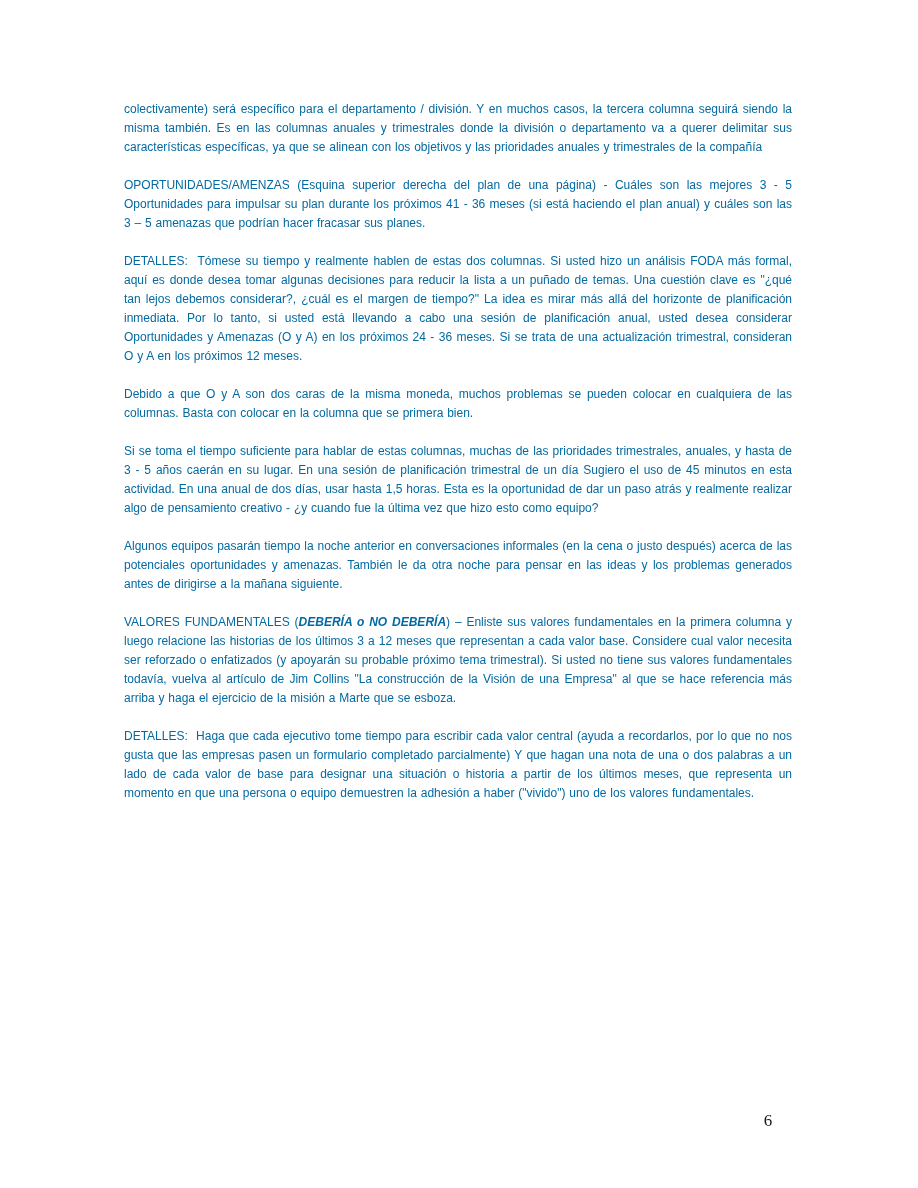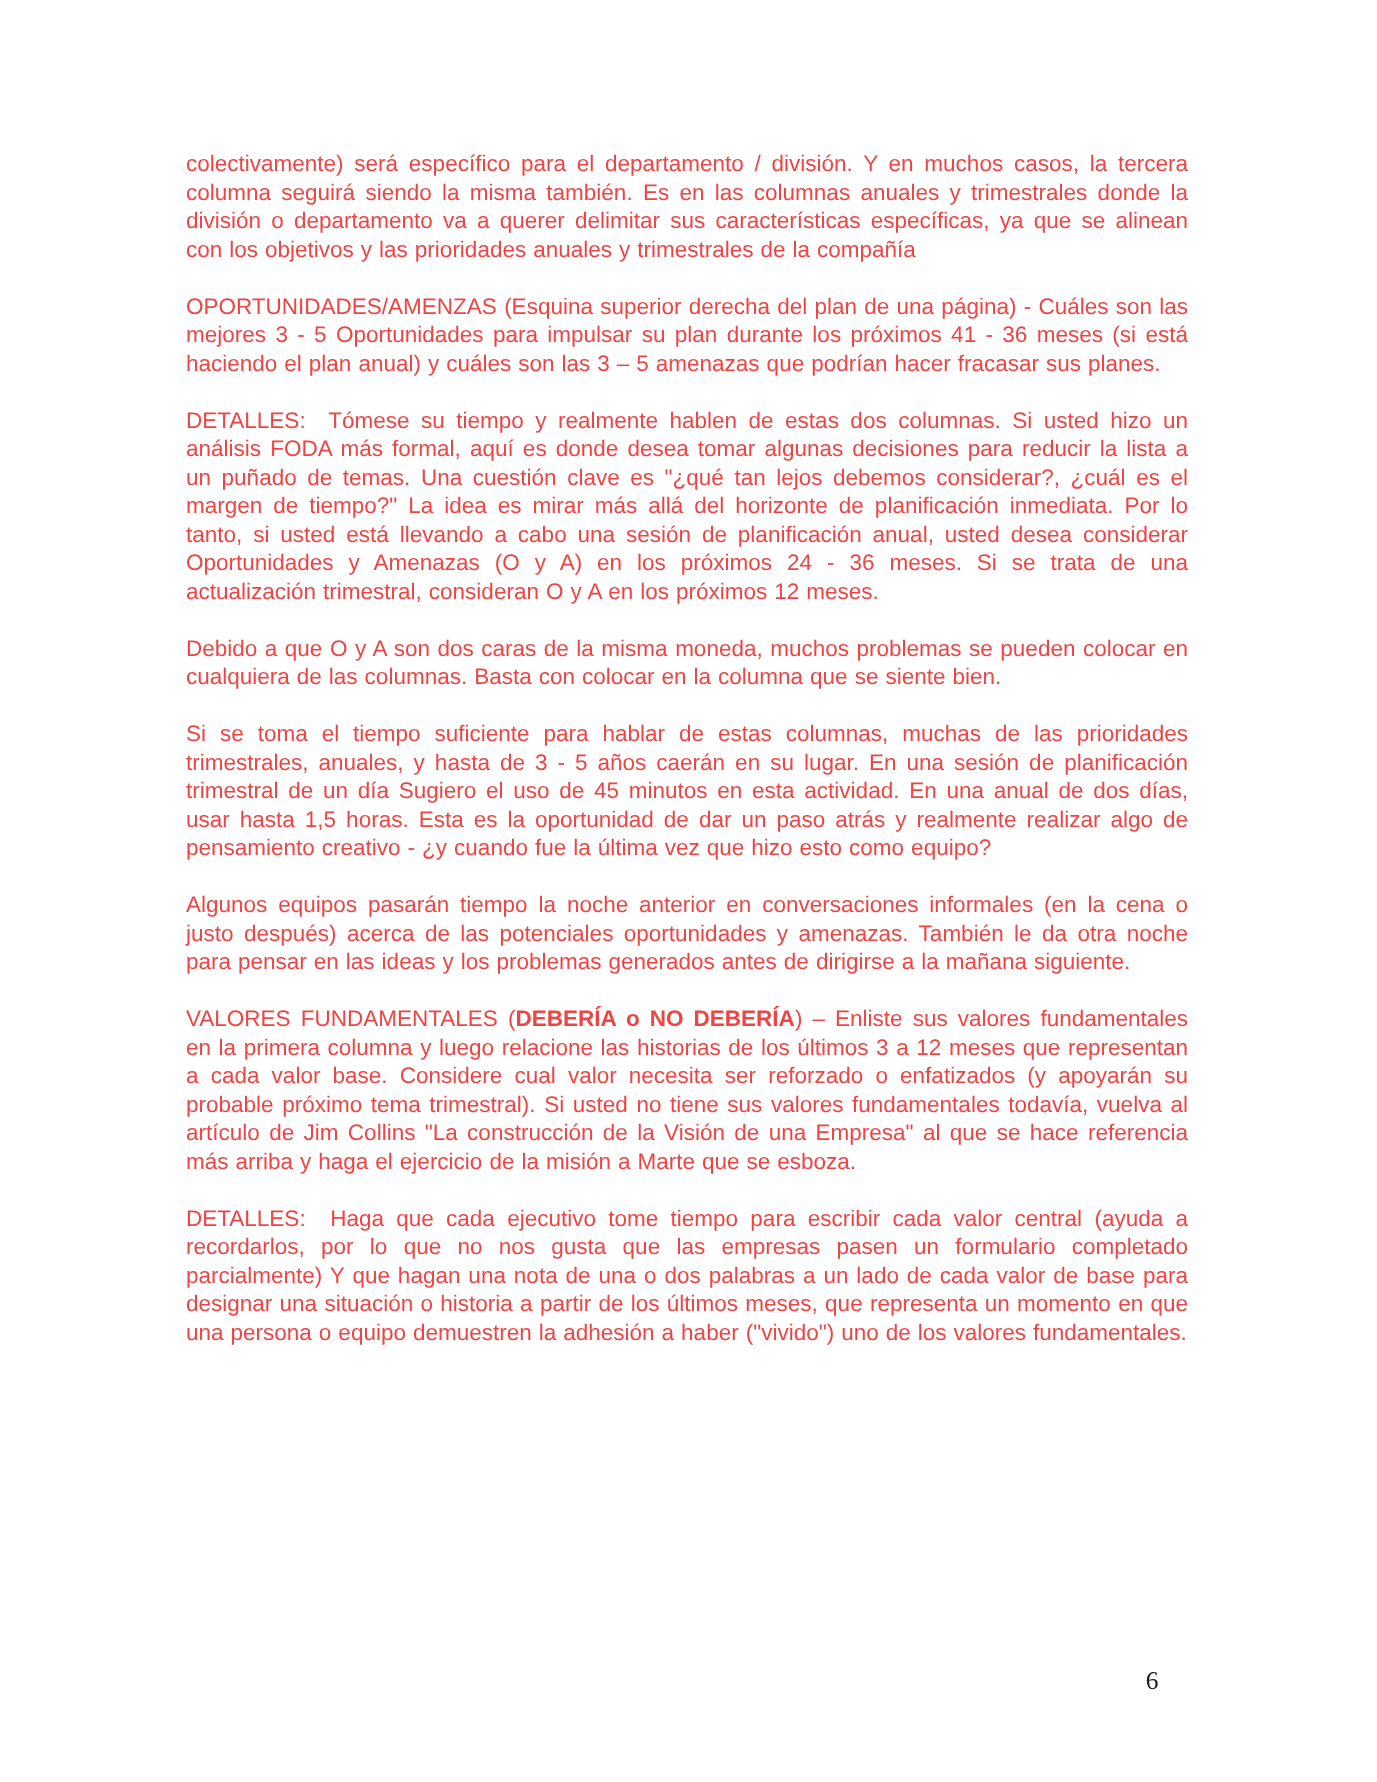--- a/index.html
+++ b/index.html
@@ -12,32 +12,33 @@
     width: 918px;
     height: 1188px;
     background: #ffffff;
     overflow: hidden;
   }
   .doc-body {
     position: absolute;
     left: 124px;
     top: 100px;
     width: 668px;
-    color: #ef4444;
+    color: #0369a1;
     font-family: "Liberation Sans", sans-serif;
-    font-size: 15px;
+    font-size: 12px;
     line-height: 19px;
   }
   .doc-body p.para {
     margin: 0 0 19px 0;
     text-align: justify;
     word-spacing: 0.5px;
   }
   .doc-body .bold {
     font-weight: bold;
+    font-style: italic;
   }
   .page-number {
     position: absolute;
     left: 756px;
     top: 1110px;
     width: 24px;
     text-align: center;
     color: #1a1a1a;
     font-family: "Liberation Serif", serif;
     font-size: 17px;
@@ -45,20 +46,20 @@
   }
 </style>
 </head>
 <body>
 
 <div class="page">
   <main class="doc-body" id="doc-body">
       <p class="para"><span>colectivamente) será específico para el departamento / división. Y en muchos casos, la tercera columna seguirá siendo la misma también. Es en las columnas anuales y trimestrales donde la división o departamento va a querer delimitar sus características específicas, ya que se alinean con los objetivos y las prioridades anuales y trimestrales de la compañía</span></p>
       <p class="para"><span>OPORTUNIDADES/AMENZAS (Esquina superior derecha del plan de una página) - Cuáles son las mejores 3 - 5 Oportunidades para impulsar su plan durante los próximos 41 - 36 meses (si está haciendo el plan anual) y cuáles son las 3 – 5 amenazas que podrían hacer fracasar sus planes.</span></p>
       <p class="para"><span>DETALLES:&nbsp; Tómese su tiempo y realmente hablen de estas dos columnas. Si usted hizo un análisis FODA más formal, aquí es donde desea tomar algunas decisiones para reducir la lista a un puñado de temas. Una cuestión clave es "¿qué tan lejos debemos considerar?, ¿cuál es el margen de tiempo?" La idea es mirar más allá del horizonte de planificación inmediata. Por lo tanto, si usted está llevando a cabo una sesión de planificación anual, usted desea considerar Oportunidades y Amenazas (O y A) en los próximos 24 - 36 meses. Si se trata de una actualización trimestral, consideran O y A en los próximos 12 meses.</span></p>
-      <p class="para"><span>Debido a que O y A son dos caras de la misma moneda, muchos problemas se pueden colocar en cualquiera de las columnas. Basta con colocar en la columna que se siente bien.</span></p>
+      <p class="para"><span>Debido a que O y A son dos caras de la misma moneda, muchos problemas se pueden colocar en cualquiera de las columnas. Basta con colocar en la columna que se primera bien.</span></p>
       <p class="para"><span>Si se toma el tiempo suficiente para hablar de estas columnas, muchas de las prioridades trimestrales, anuales, y hasta de 3 - 5 años caerán en su lugar. En una sesión de planificación trimestral de un día Sugiero el uso de 45 minutos en esta actividad. En una anual de dos días, usar hasta 1,5 horas. Esta es la oportunidad de dar un paso atrás y realmente realizar algo de pensamiento creativo - ¿y cuando fue la última vez que hizo esto como equipo?</span></p>
       <p class="para"><span>Algunos equipos pasarán tiempo la noche anterior en conversaciones informales (en la cena o justo después) acerca de las potenciales oportunidades y amenazas. También le da otra noche para pensar en las ideas y los problemas generados antes de dirigirse a la mañana siguiente.</span></p>
       <p class="para"><span>VALORES FUNDAMENTALES (</span><span class="bold">DEBERÍA o NO DEBERÍA</span><span>) – Enliste sus valores fundamentales en la primera columna y luego relacione las historias de los últimos 3 a 12 meses que representan a cada valor base. Considere cual valor necesita ser reforzado o enfatizados (y apoyarán su probable próximo tema trimestral). Si usted no tiene sus valores fundamentales todavía, vuelva al artículo de Jim Collins "La construcción de la Visión de una Empresa" al que se hace referencia más arriba y haga el ejercicio de la misión a Marte que se esboza.</span></p>
       <p class="para"><span>DETALLES:&nbsp; Haga que cada ejecutivo tome tiempo para escribir cada valor central (ayuda a recordarlos, por lo que no nos gusta que las empresas pasen un formulario completado parcialmente) Y que hagan una nota de una o dos palabras a un lado de cada valor de base para designar una situación o historia a partir de los últimos meses, que representa un momento en que una persona o equipo demuestren la adhesión a haber ("vivido") uno de los valores fundamentales.</span></p>
     </main>
   <div class="page-number">6</div>
 </div>
 
 </body></html>

